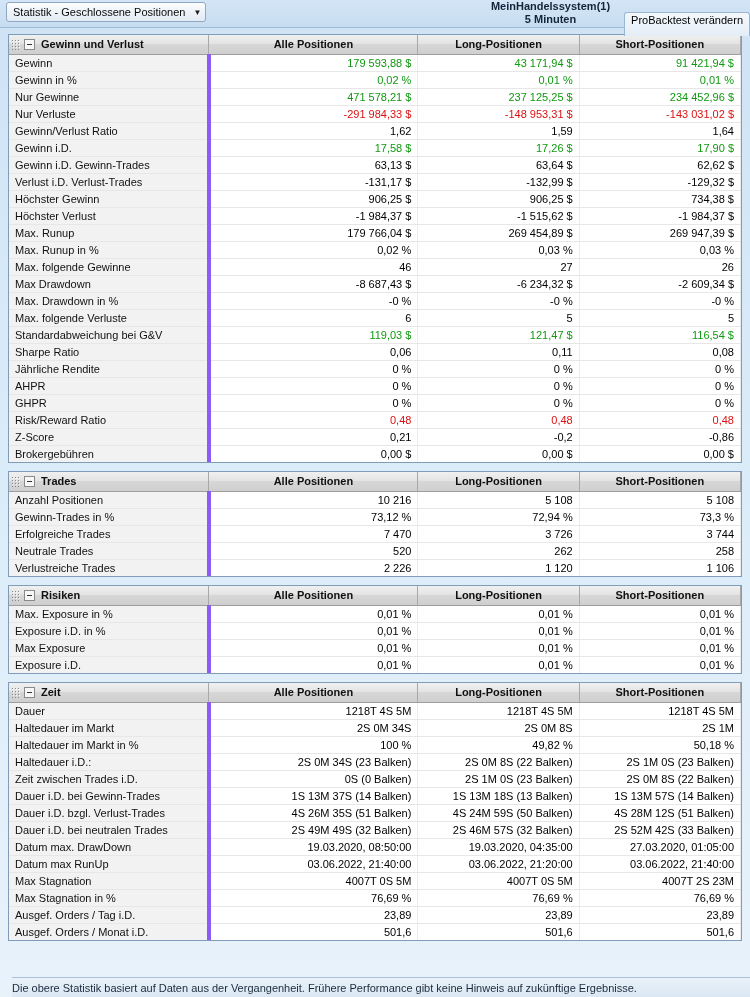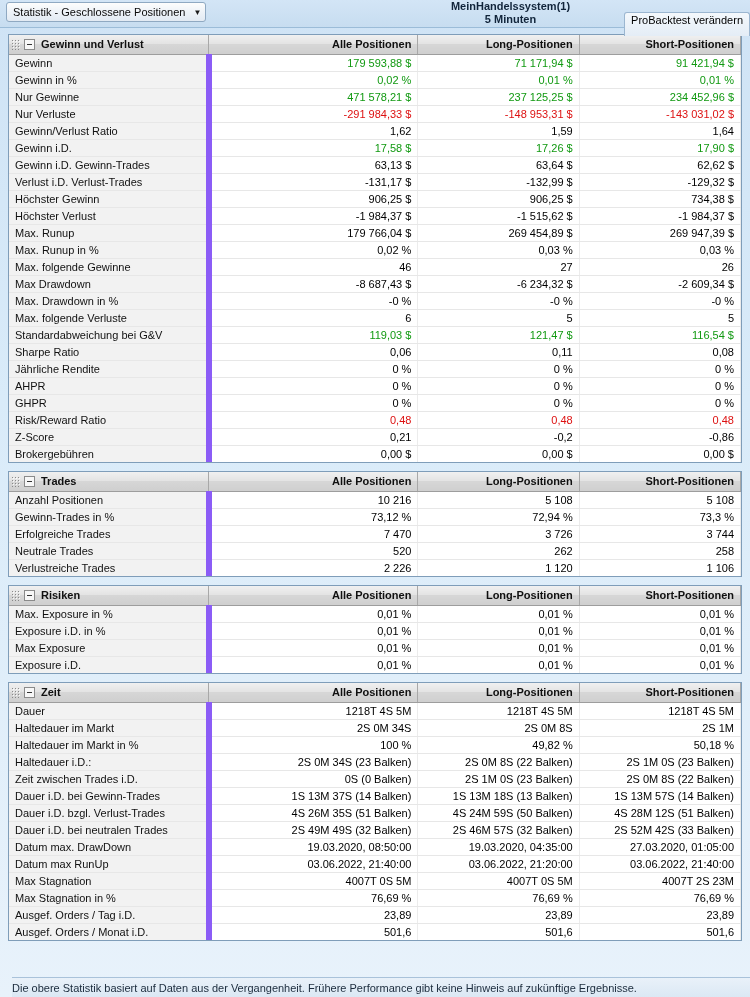--- a/index.html
+++ b/index.html
@@ -41,21 +41,20 @@
     color: #0a0a0a;
     white-space: nowrap;
   }
   .combo .caret { font-size: 8px; margin-left: 8px; color: #1a1a1a; }
   .topright {
     position: absolute;
     right: 0; top: 0;
     display: flex;
     align-items: flex-start;
     height: 28px;
-    gap: 40px;
   }
   .sys-label {
     text-align: center;
     font-size: 11px;
     font-weight: bold;
     color: #11243a;
     line-height: 13px;
     padding: 0 14px 0 0;
     white-space: nowrap;
   }
@@ -92,21 +91,21 @@
   table.grid col.c3 { width: 142px; }
 
   .hdr td {
     background: linear-gradient(to bottom, #f0f0f0 0%, #e3e3e3 48%, #d6d6d6 50%, #cfcfcf 100%);
     border-right: 1px solid #a8a8a8;
     border-bottom: 1px solid #9d9d9d;
     height: 19px;
     padding: 0 6px;
     font-size: 11px;
     font-weight: bold;
-    text-align: right;
+    text-align: center;
     color: #101010;
     white-space: nowrap;
   }
   .hdr td.title {
     text-align: left;
     padding-left: 2px;
   }
   .titlewrap { display: flex; align-items: center; gap: 4px; }
   .gripper {
     display: inline-block;
@@ -137,21 +136,21 @@
     height: 17px;
     font-size: 11px;
     padding: 0 6px;
     border-bottom: 1px solid #e7e7e7;
     white-space: nowrap;
     overflow: hidden;
   }
   tbody tr td.lbl {
     text-align: left;
     background: #f2f2f2;
-    border-right: 6px solid #8b5cf6;
+    border-right: 4px solid #8b5cf6;
     color: #111;
   }
   tbody tr td.val {
     text-align: right;
     background: #fff;
     border-right: 1px solid #ececec;
   }
   tbody tr:last-child td { border-bottom: none; }
   .pos { color: #119911; }
   .neg { color: #dd1111; }
@@ -212,21 +211,21 @@
                 </td>
                 <td>Alle Positionen</td>
                 <td>Long-Positionen</td>
                 <td>Short-Positionen</td>
               </tr>
             </thead>
             <tbody>
               <tr>
                 <td class="lbl">Gewinn</td>
                 <td class="val pos">179 593,88 $</td>
-                <td class="val pos">71 171,94 $</td>
+                <td class="val pos">43 171,94 $</td>
                 <td class="val pos">91 421,94 $</td>
               </tr>
               <tr>
                 <td class="lbl">Gewinn in %</td>
                 <td class="val pos">0,02 %</td>
                 <td class="val pos">0,01 %</td>
                 <td class="val pos">0,01 %</td>
               </tr>
               <tr>
                 <td class="lbl">Nur Gewinne</td>

